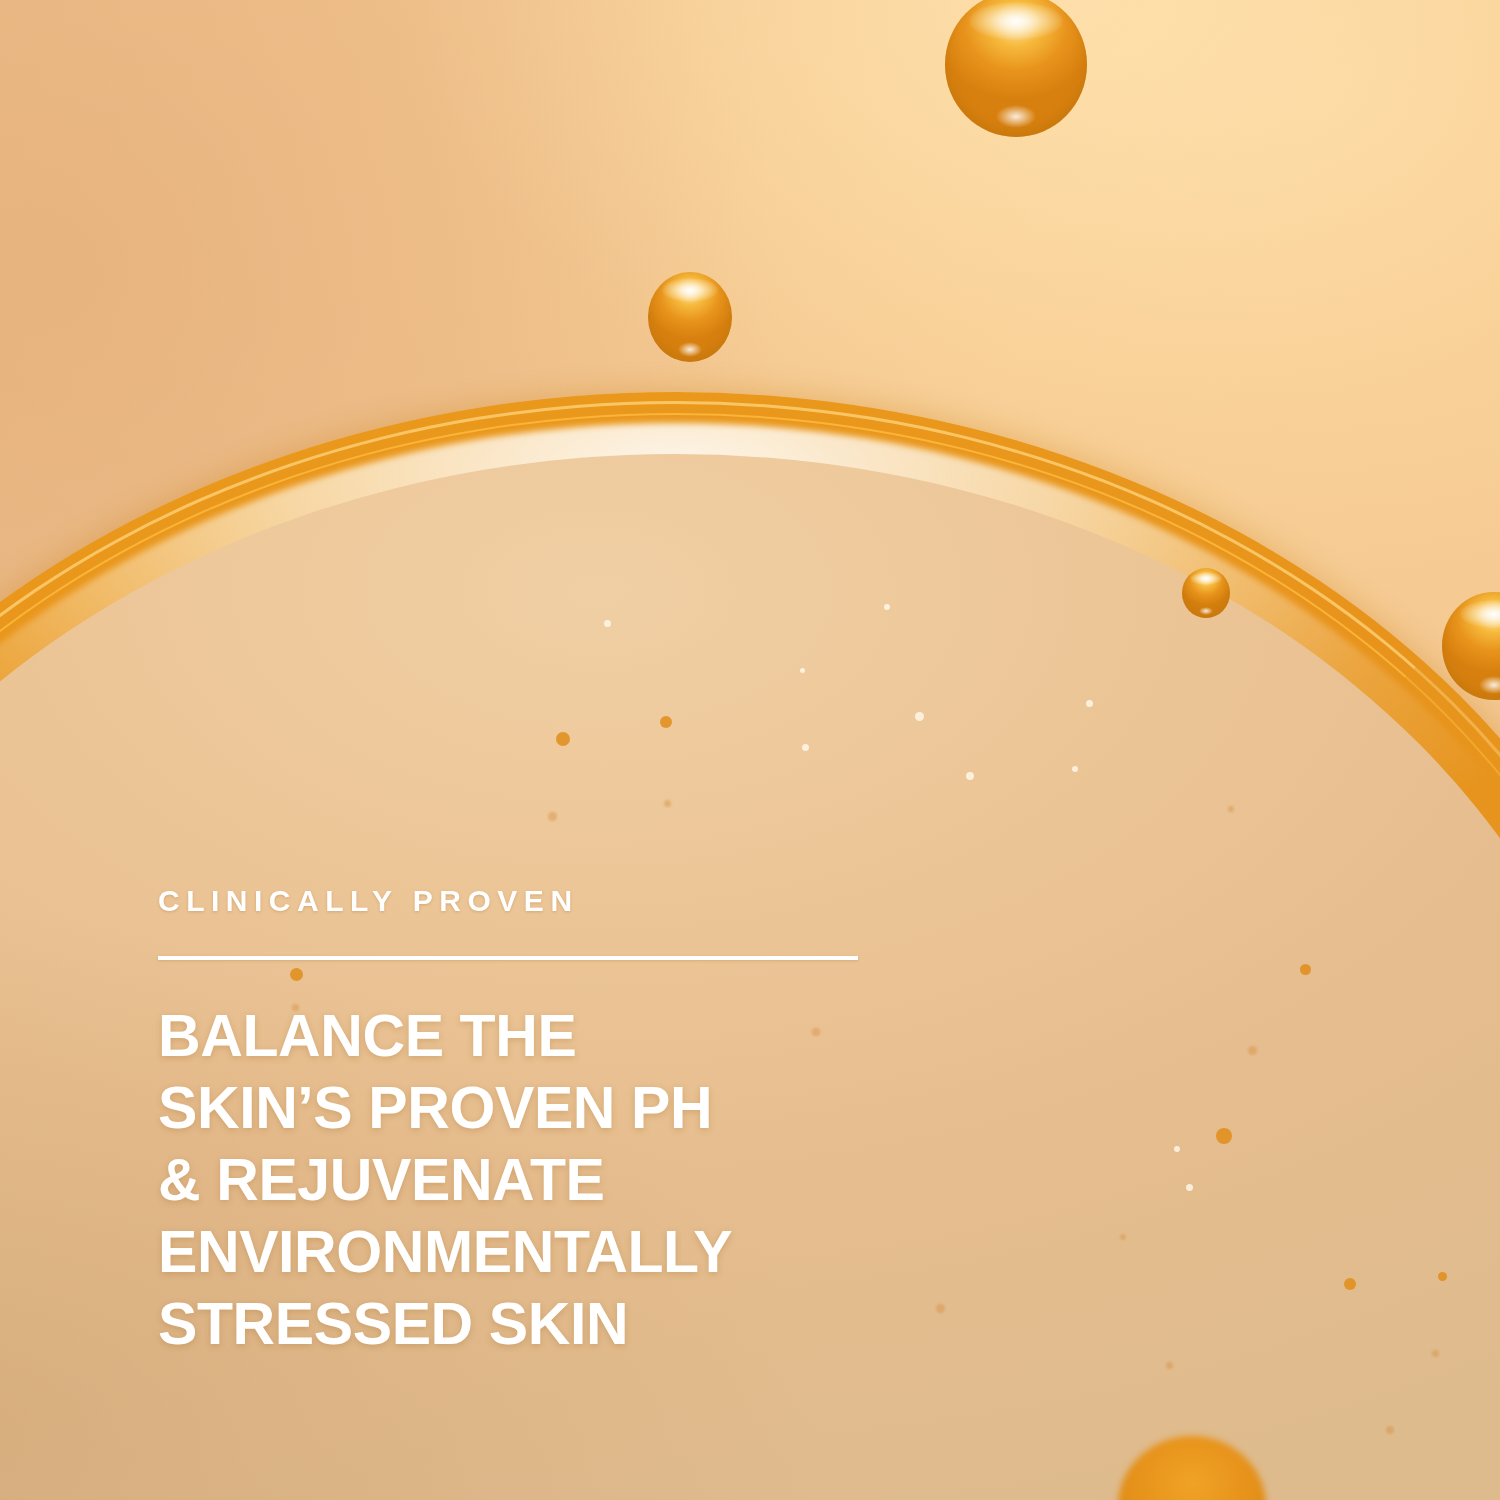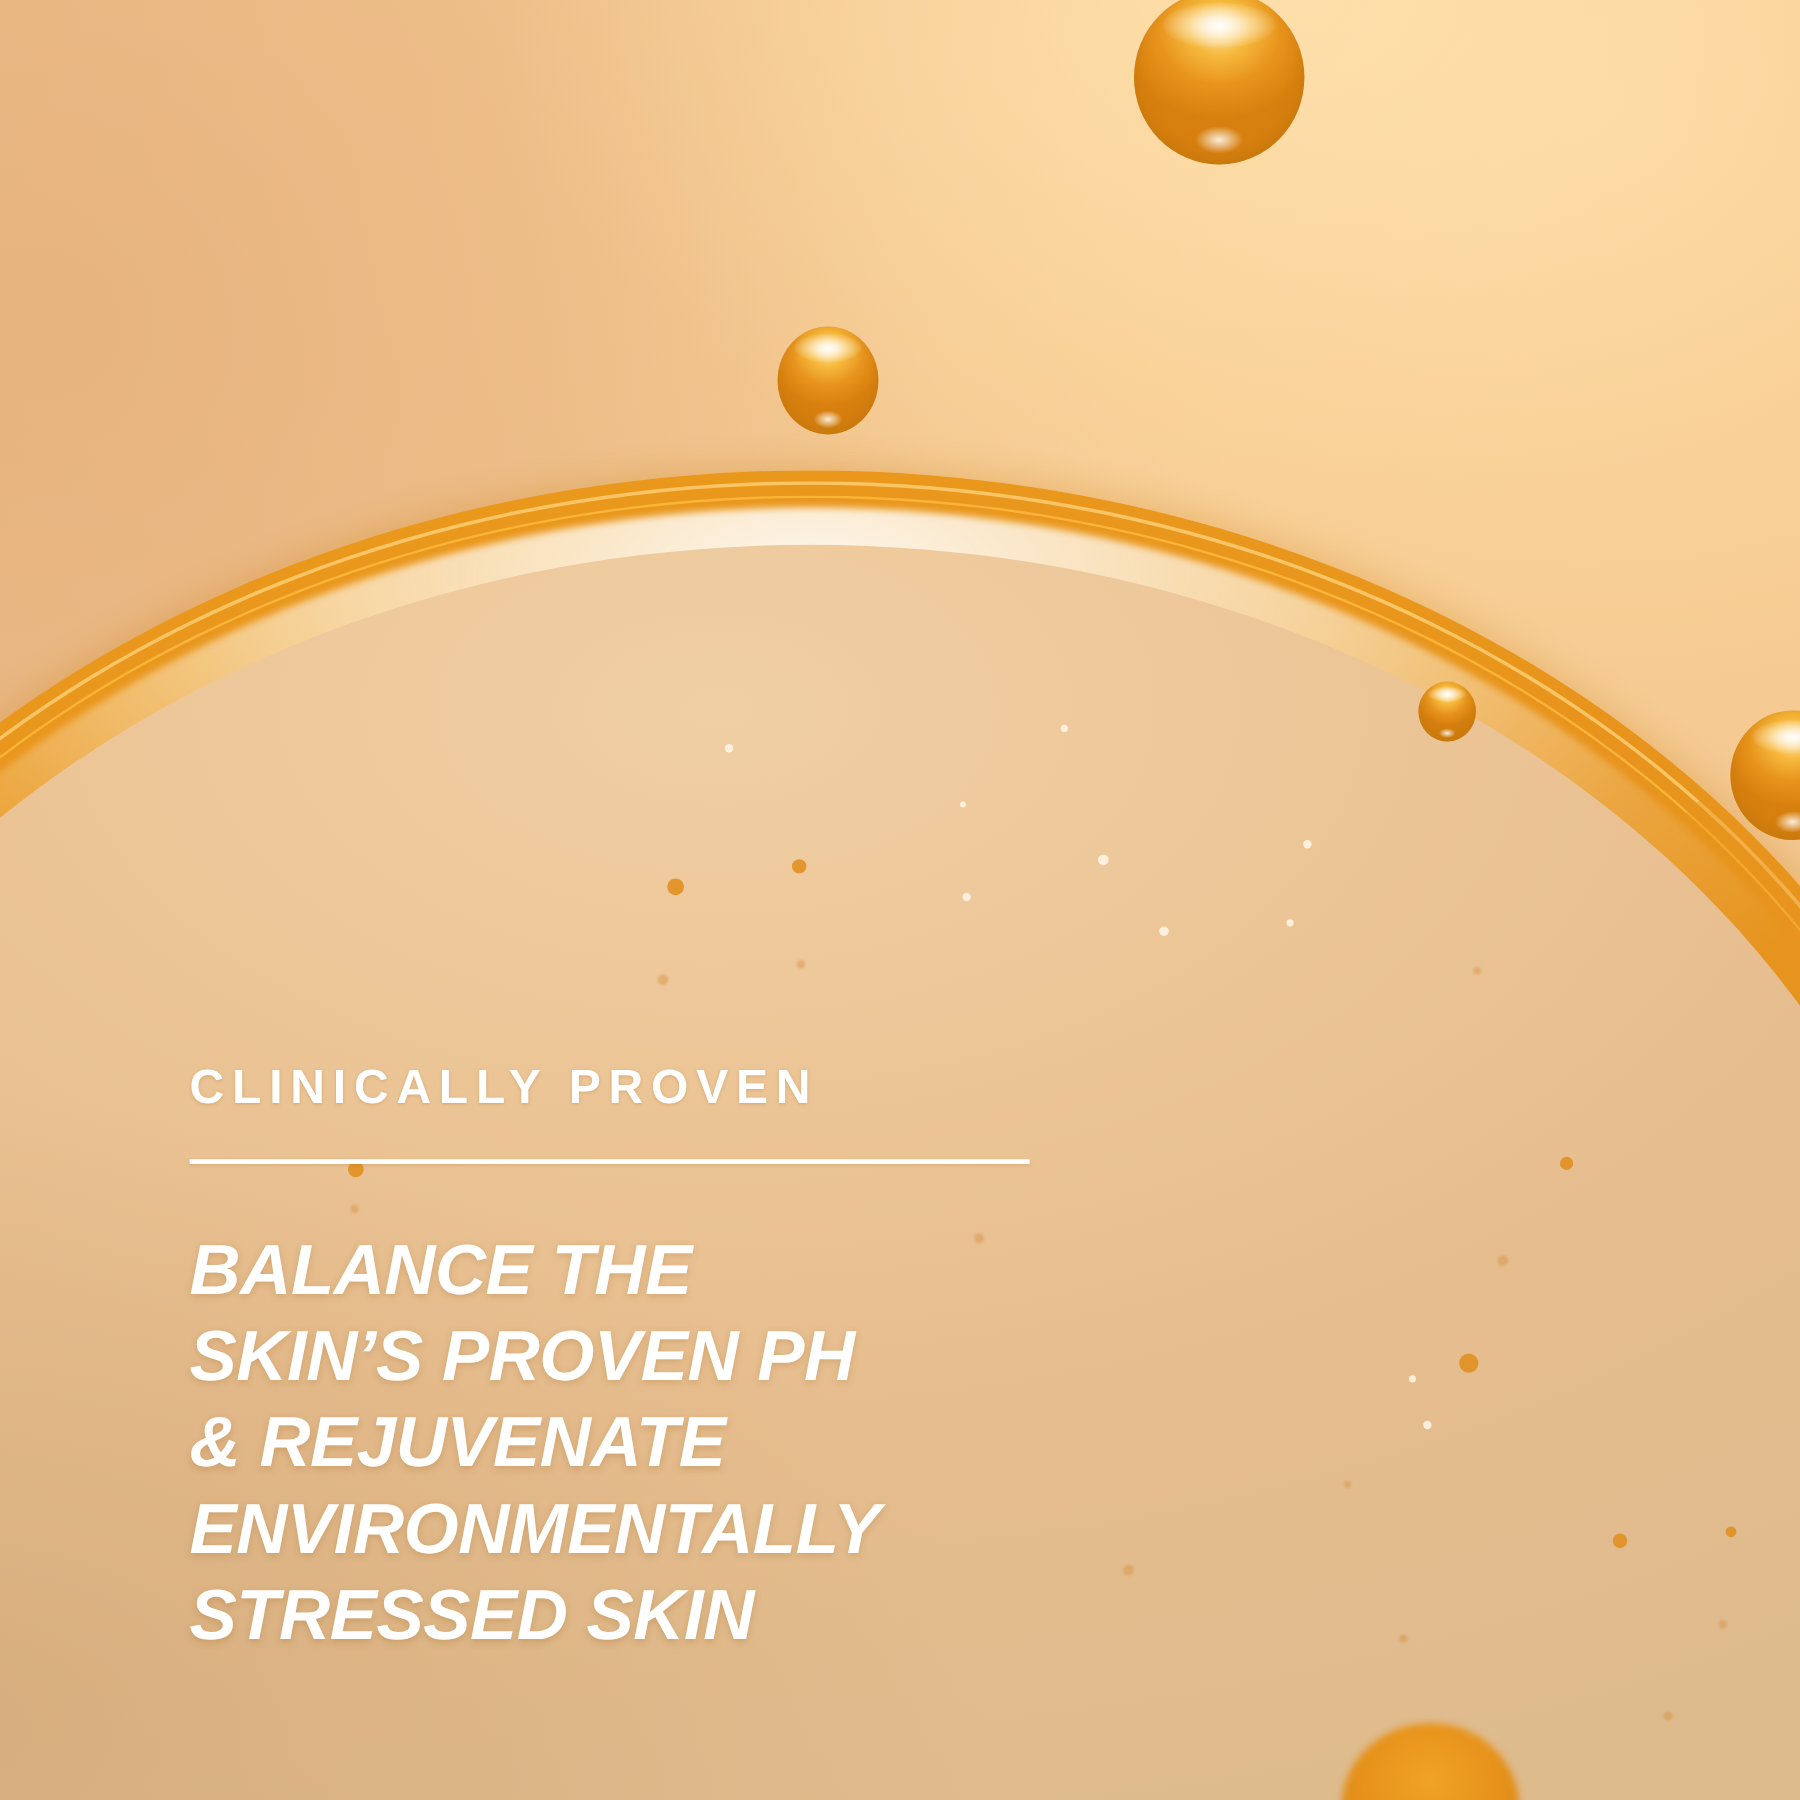--- a/index.html
+++ b/index.html
@@ -159,43 +159,42 @@
 
   
   .copy {
     position: absolute;
     left: 158px;
     top: 886px;
     width: 940px;
   }
   .eyebrow {
     color: #ffffff;
-    font-size: 40px;
+    font-size: 30px;
     font-weight: 700;
     letter-spacing: 6.5px;
     line-height: 1;
     margin: 0;
     text-shadow: 0 1px 3px rgba(150,95,25,0.28);
   }
   .rule {
     width: 700px;
     height: 4px;
     background: #ffffff;
     margin: 40px 0 0 0;
     box-shadow: 0 1px 3px rgba(150,95,25,0.22);
   }
   .headline {
-    margin: 52px 0 0 0;
+    margin: 40px 0 0 0;
     color: #ffffff;
     font-size: 59px;
     font-weight: 700;
     line-height: 72px;
     letter-spacing: -0.4px;
     text-shadow: 0 2px 6px rgba(150,95,25,0.26);
-    font-style: italic;
   }
   .headline .line { display: block; white-space: nowrap; }
 </style>
 </head>
 <body>
 
 <div id="stage">
 
   <div class="bg-base"></div>
   <div class="bg-warm-left"></div>

